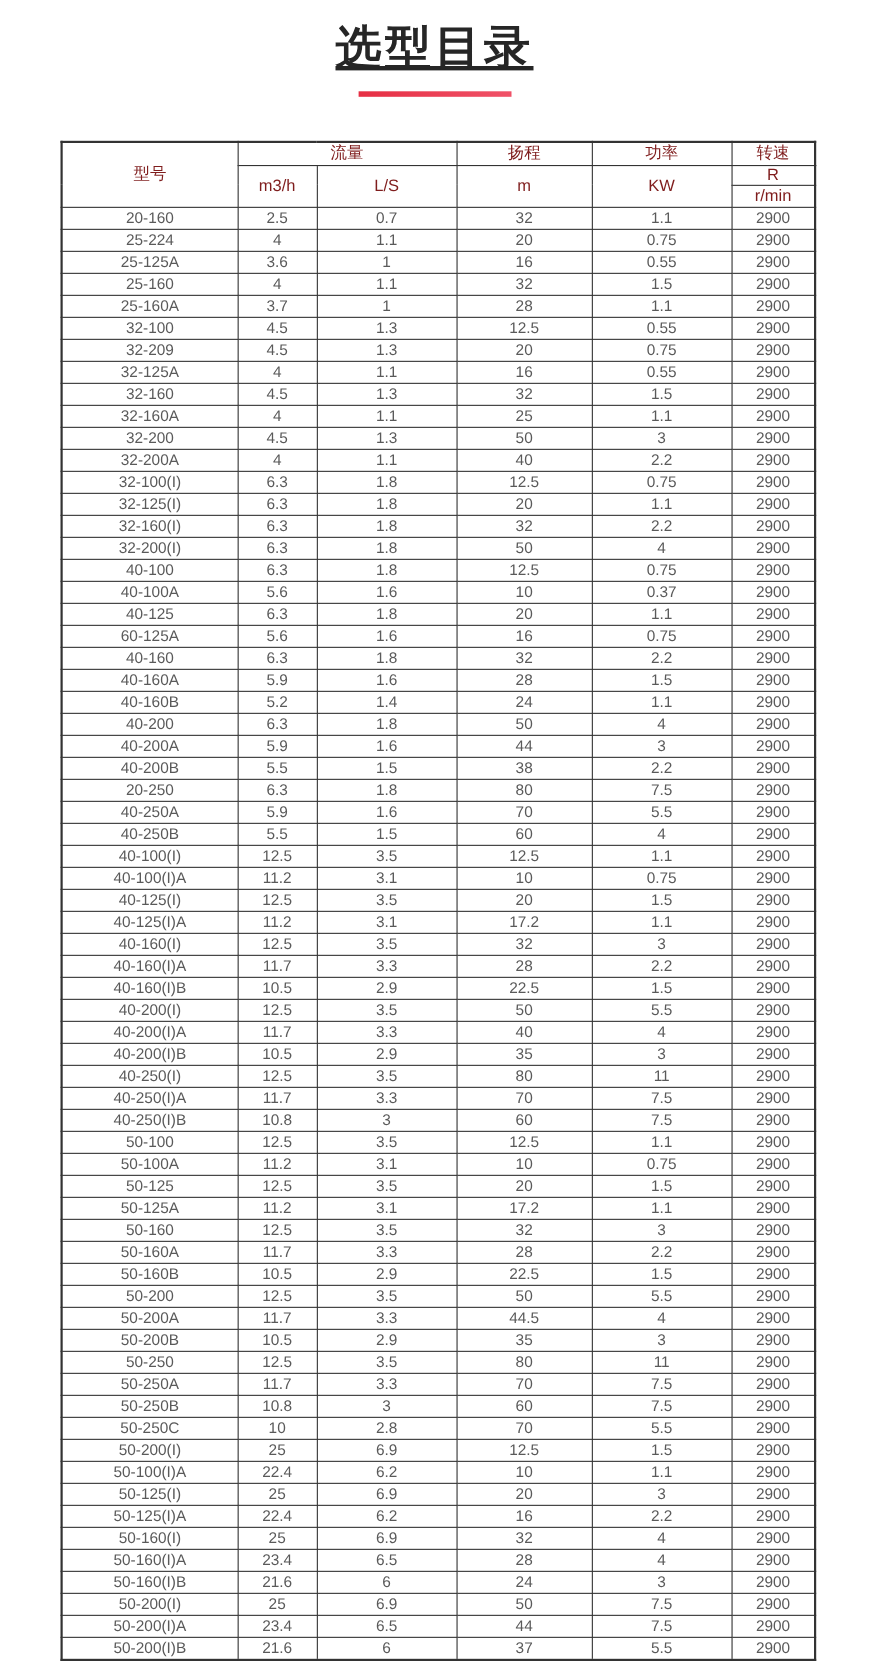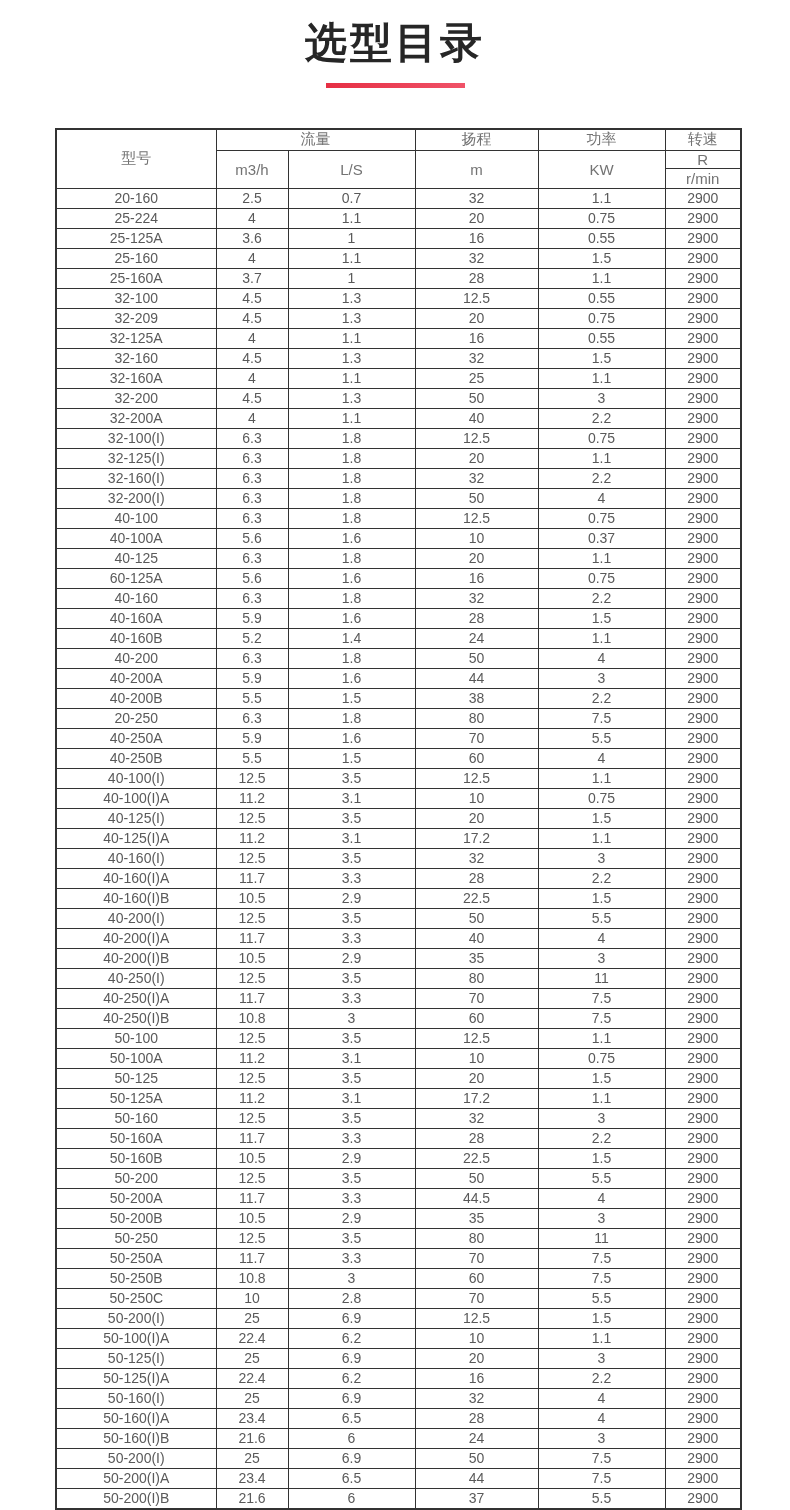--- a/index.html
+++ b/index.html
@@ -12,20 +12,21 @@
   body { height: 1510px; overflow: hidden; }
 
   .page-title {
     margin-top: 18px;
     text-align: center;
     font-size: 42px;
     line-height: 50px;
     font-weight: 700;
     letter-spacing: 3px;
     color: #262626;
+    text-decoration: underline;
   }
   .title-underline {
     width: 139px;
     height: 5px;
     margin: 15px auto 0 auto;
     background: linear-gradient(90deg, #e62f44, #f05268);
   }
 
   table.catalog {
     border-collapse: collapse;
@@ -38,21 +39,21 @@
     border: 1px solid #333333;
     text-align: center;
     vertical-align: middle;
     padding: 0;
     overflow: hidden;
     white-space: nowrap;
   }
   .catalog thead th {
     font-weight: 400;
     font-size: 15px;
-    color: #737373;
+    color: #7f1d1d;
   }
   .catalog tbody td {
     font-size: 14px;
     color: #5a5a5a;
     height: 19px;
     line-height: 19px;
   }
   
   tr.hr1 > th { height: 21px; }
   tr.hr2 > th { height: 10px; }

